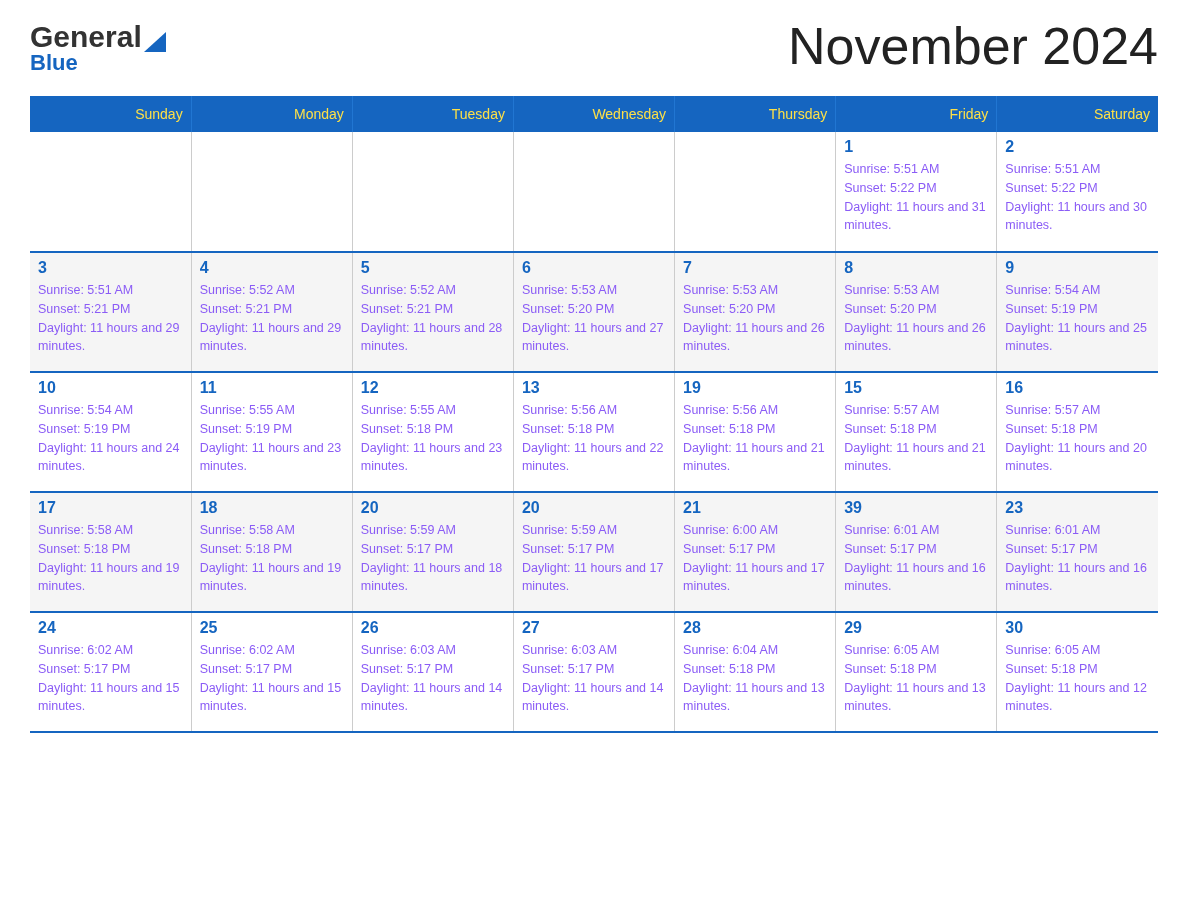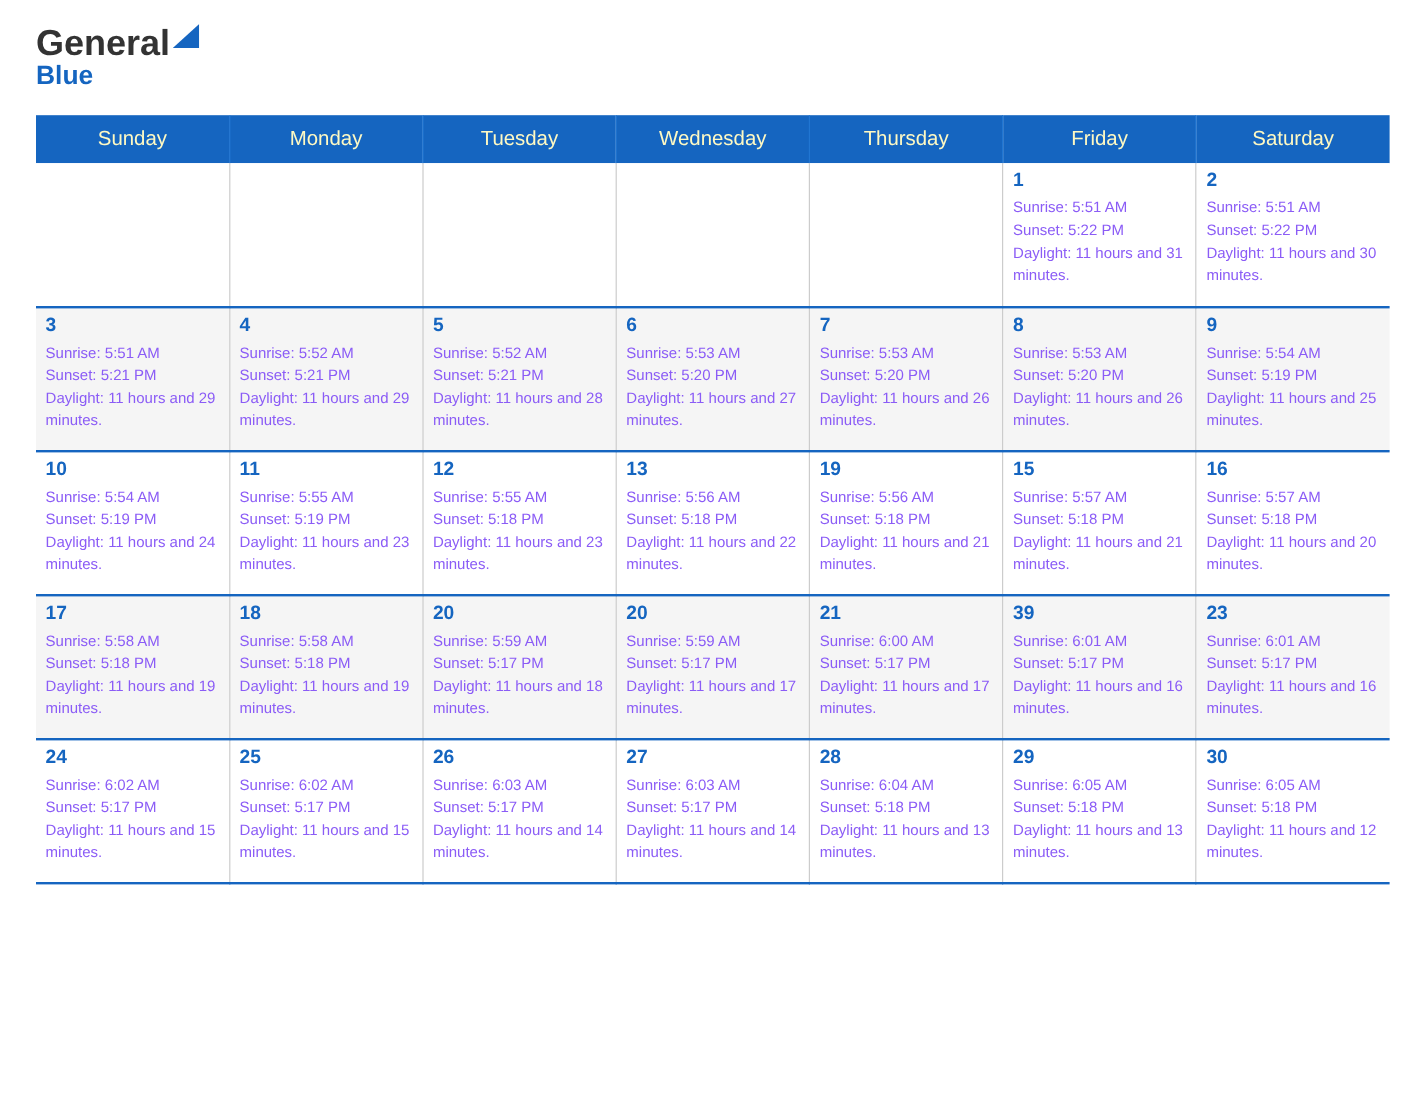--- a/index.html
+++ b/index.html
@@ -37,25 +37,25 @@
     }
     table {
       width: 100%;
       border-collapse: collapse;
       table-layout: fixed;
     }
     thead tr {
       background-color: #1565c0;
     }
     thead th {
-      color: #fef9c3;
-      font-size: 17px;
+      color: #fde047;
+      font-size: 14px;
       font-weight: normal;
       padding: 10px 8px;
-      text-align: center;
+      text-align: right;
       border-right: 1px solid #2176d2;
     }
     thead th:last-child {
       border-right: none;
     }
     tbody tr {
       border-bottom: 2px solid #1565c0;
     }
     tbody td {
       vertical-align: top;
@@ -81,21 +81,21 @@
       line-height: 1.5;
     }
     tbody tr:nth-child(even) {
       background-color: #f5f5f5;
     }
     tbody tr:nth-child(odd) {
       background-color: #fff;
     }
     .logo-wrapper {
       display: flex;
-      align-items: flex-start;
+      align-items: flex-end;
     }
     .logo-text-general {
       font-size: 30px;
       font-weight: bold;
       color: #333;
     }
   </style>
 </head>
 <body>
 
@@ -105,20 +105,21 @@
       <span class="logo-text-general">General</span>
       <svg width="22" height="20" viewBox="0 0 22 20" style="margin-left:2px; margin-bottom: 2px;">
         <polygon points="0,20 22,20 22,0" fill="#1565c0"></polygon>
       </svg>
     </div>
     <div style="display:flex; margin-top:-4px;">
       <span style="font-size:22px; font-weight:bold; color:#1565c0;">Blue</span>
     </div>
   </div>
   <div class="title-section">
+    <div class="month-title">November 2024</div>
   </div>
 </div>
 
 <table>
   <thead>
     <tr>
     <th>Sunday</th>
         <th>Monday</th>
         <th>Tuesday</th>
         <th>Wednesday</th>

